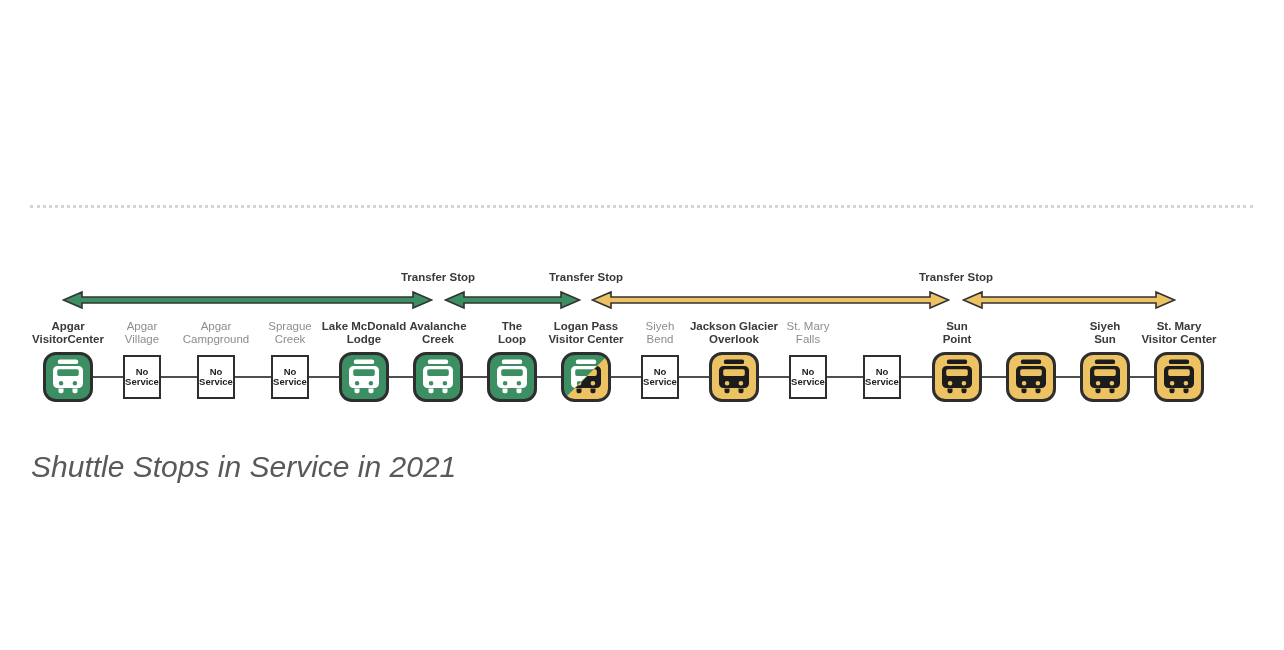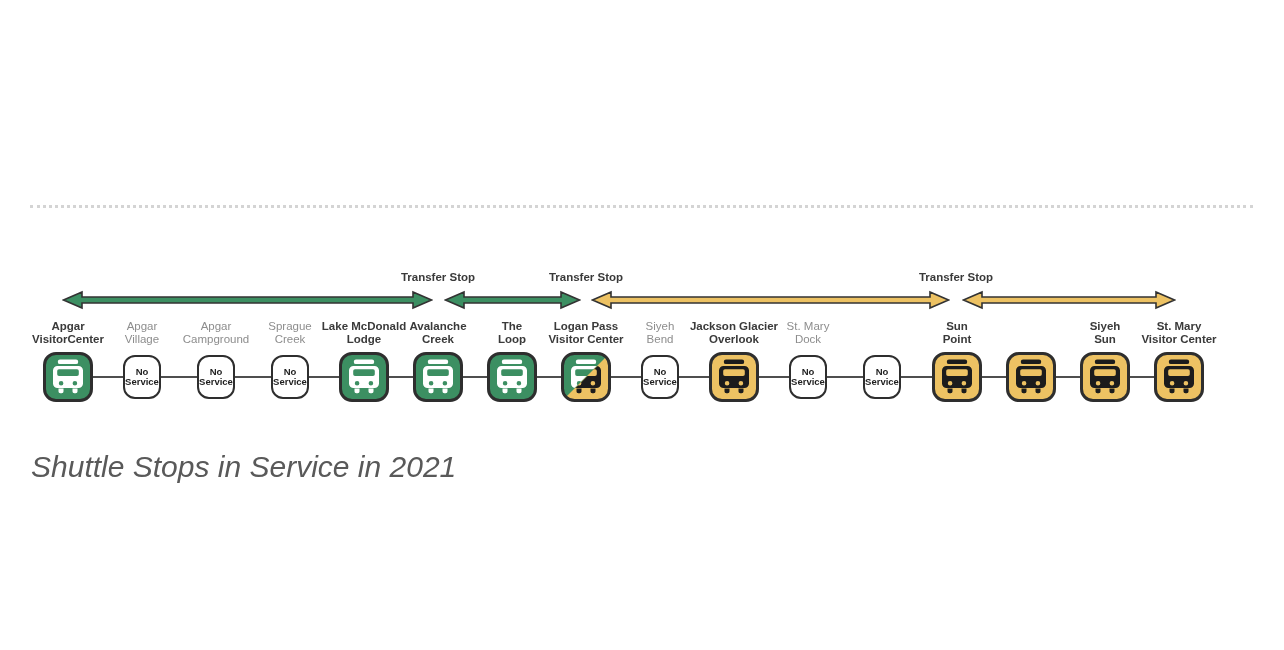--- a/index.html
+++ b/index.html
@@ -42,21 +42,21 @@
     position:absolute;top:352px;width:50px;height:50px;margin-left:-25px;
     box-sizing:border-box;border:3px solid var(--outline,#2e2e2e);border-radius:13px;
     display:flex;align-items:center;justify-content:center;
   }
   .bus-icon.green{background:var(--green,#3c8f62);}
   .bus-icon.yellow{background:var(--yellow,#edc263);}
   .split-icon{position:absolute;top:352px;width:50px;height:50px;margin-left:-25px;}
   .no-service{
     position:absolute;top:355px;width:38px;height:44px;margin-left:-19px;
     box-sizing:border-box;background:#ffffff;border:2.5px solid var(--outline,#2e2e2e);
-    border-radius:12px;display:flex;flex-direction:column;align-items:center;justify-content:center;
+    border-radius:0;display:flex;flex-direction:column;align-items:center;justify-content:center;
     font-size:9.5px;font-weight:bold;line-height:10.5px;color:#1e1e1e;text-align:center;
   }
 </style>
 </head>
 <body>
 
 <div class="canvas">
   <div class="divider"></div>
   <div id="diagram">
       <div class="route-line" style="left: 68px; width: 1111px;"></div>
@@ -175,21 +175,21 @@
         <div>Jackson Glacier</div>
         <div>Overlook</div>
       </div>
       <div class="bus-icon yellow" style="left: 734px;">
         <svg width="36" height="36" viewBox="0 0 36 36">
           <path fill-rule="evenodd" fill="#1c1c1c" d="M10,0.5 h16 a2.2,2.2 0 0 1 2.2,2.2 v0.2 a2.2,2.2 0 0 1 -2.2,2.2 h-16 a2.2,2.2 0 0 1 -2.2,-2.2 v-0.2 a2.2,2.2 0 0 1 2.2,-2.2 Z M7.5,7 h21 a4.5,4.5 0 0 1 4.5,4.5 v13 a4.5,4.5 0 0 1 -4.5,4.5 h-21 a4.5,4.5 0 0 1 -4.5,-4.5 v-13 a4.5,4.5 0 0 1 4.5,-4.5 Z M8.5,29.5 h5 v3 a1.8,1.8 0 0 1 -1.8,1.8 h-1.4 a1.8,1.8 0 0 1 -1.8,-1.8 Z M22.5,29.5 h5 v3 a1.8,1.8 0 0 1 -1.8,1.8 h-1.4 a1.8,1.8 0 0 1 -1.8,-1.8 Z M9,10.3 h18 a1.8,1.8 0 0 1 1.8,1.8 v3.2 a1.8,1.8 0 0 1 -1.8,1.8 h-18 a1.8,1.8 0 0 1 -1.8,-1.8 v-3.2 a1.8,1.8 0 0 1 1.8,-1.8 Z M8.8,24.2 a2.3,2.3 0 1 0 4.6,0 a2.3,2.3 0 1 0 -4.6,0 Z M22.6,24.2 a2.3,2.3 0 1 0 4.6,0 a2.3,2.3 0 1 0 -4.6,0 Z"></path>
         </svg>
       </div>
       <div class="stop-label unserved" style="left: 808px;">
         <div>St. Mary</div>
-        <div>Dock</div>
+        <div>Falls</div>
       </div>
       <div class="no-service" style="left: 808px;">
         <div>No</div>
         <div>Service</div>
       </div>
       <div class="no-service" style="left: 882px;">
         <div>No</div>
         <div>Service</div>
       </div>
       <div class="stop-label served" style="left: 957px;">

